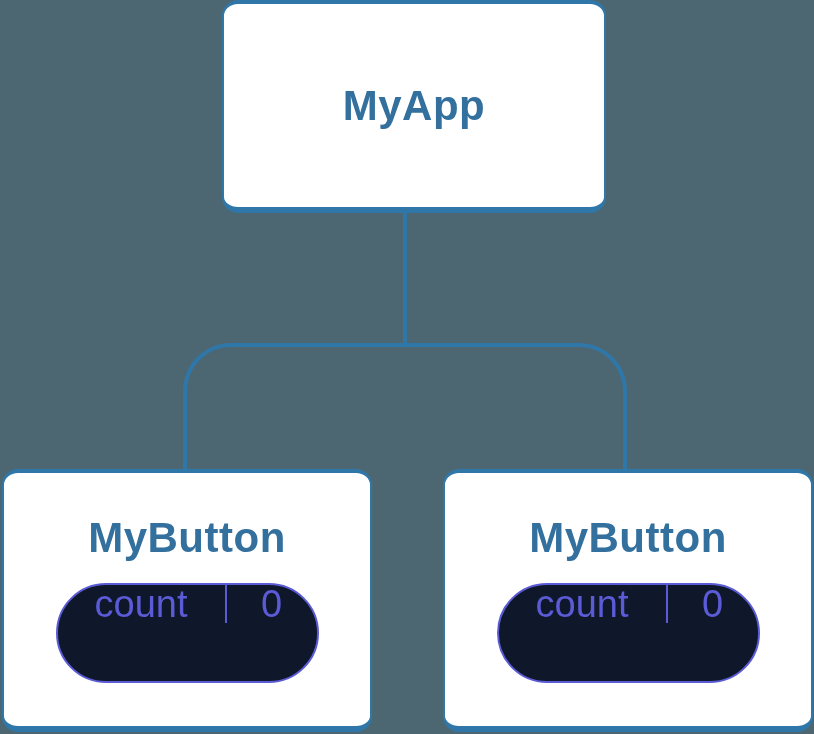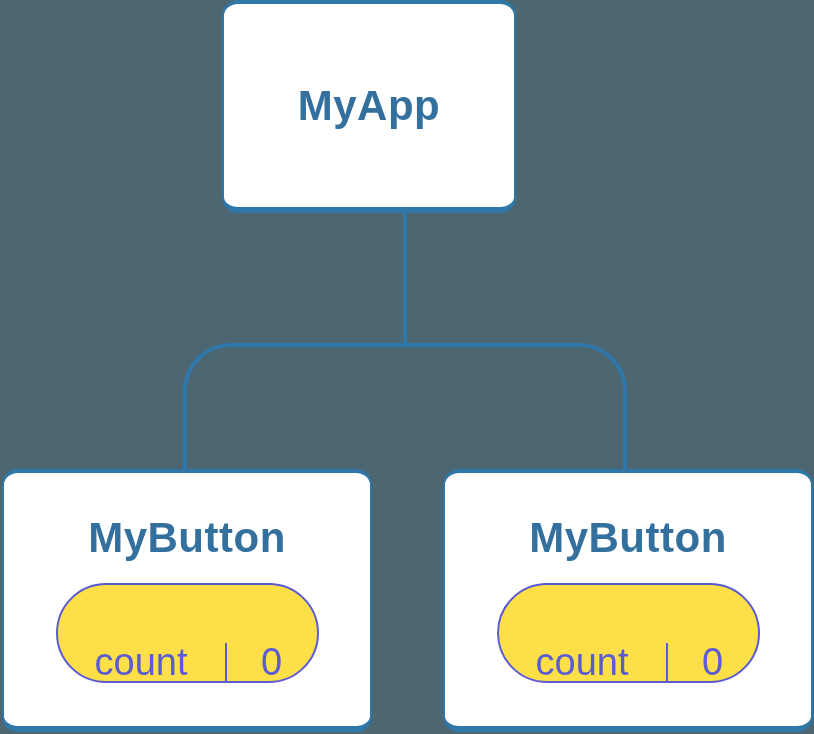--- a/index.html
+++ b/index.html
@@ -25,21 +25,21 @@
     border-bottom-width: 6px;
     border-radius: 16px;
     display: flex;
     flex-direction: column;
     align-items: center;
     justify-content: center;
   }
   .node-root {
     left: 222px;
     top: 0px;
-    width: 294px;
+    width: 384px;
     height: 213px;
   }
   .node-child-left {
     left: 2px;
     top: 469px;
     width: 370px;
     height: 263px;
   }
   .node-child-right {
     left: 443px;
@@ -78,23 +78,23 @@
     border-radius: 48px 48px 0 0;
   }
   
   .state-pill {
     box-sizing: border-box;
     width: 263px;
     height: 100px;
     border: 2px solid var(--purple, #5B5BD6);
     border-radius: 50px;
     display: flex;
-    align-items: flex-end;
+    align-items: flex-start;
     overflow: hidden;
-    background: #fde047;
+    background: #0f172a;
   }
   .state-key, .state-value {
     display: flex;
     align-items: center;
     justify-content: center;
     font-size: 38px;
     color: var(--purple, #5B5BD6);
     line-height: 1;
   }
   .state-key {

